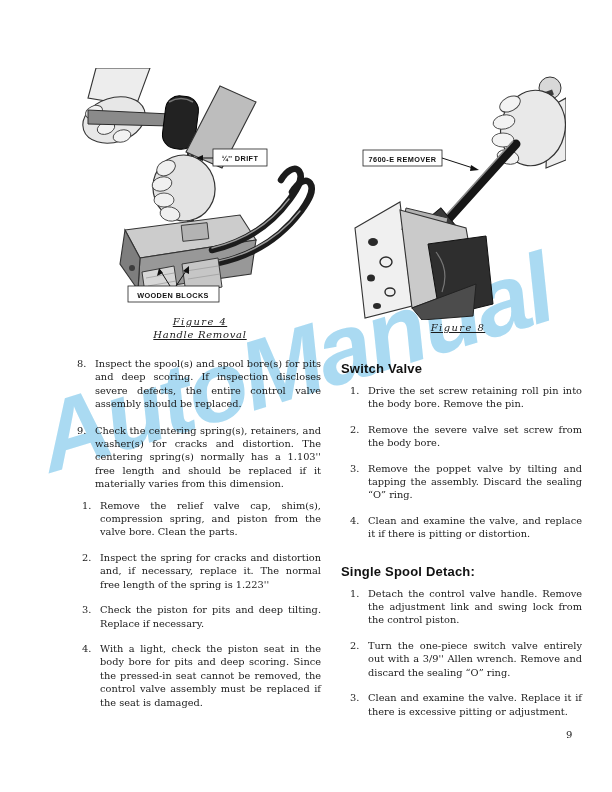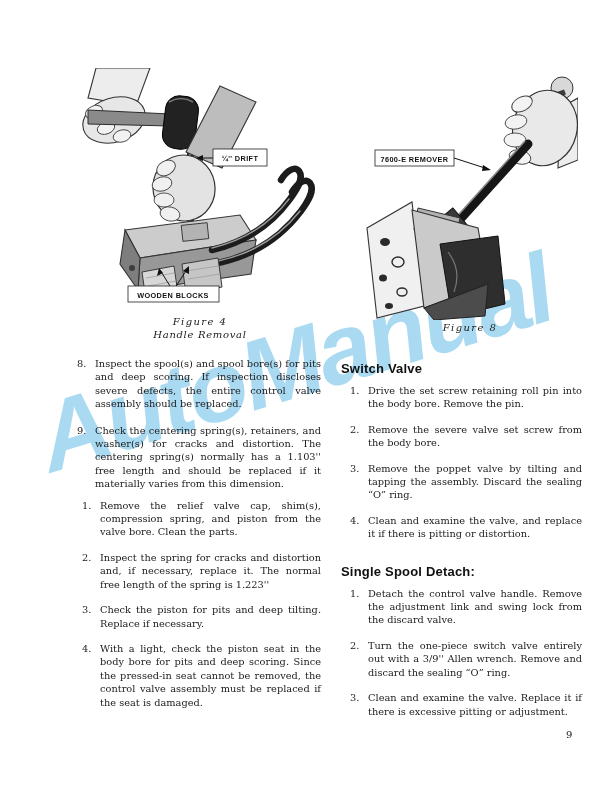--- a/index.html
+++ b/index.html
@@ -11,23 +11,23 @@
   
   .watermark{
     position:absolute;left:44px;top:384px;z-index:0;
     font-family:"Liberation Sans",sans-serif;
     font-weight:bold;font-style:italic;
     font-size:98px;letter-spacing:-3px;white-space:nowrap;
     transform:rotate(-17deg);transform-origin:0 60%;
     opacity:.95;pointer-events:none;
   }
   
-  .fig{position:absolute;z-index:1;margin:0;}
+  .fig{position:absolute;z-index:1;margin:0;text-decoration:underline;}
   .fig7{left:70px;top:68px;width:260px;}
-  .fig8{left:362px;top:68px;width:216px;}
+  .fig8{left:350px;top:68px;width:216px;}
   .fig svg{display:block;}
   figcaption{text-align:center;margin-top:2px;}
   .cap1{font-style:italic;font-size:10px;letter-spacing:1.4px;line-height:12px;}
   .cap2{font-style:italic;font-size:10px;letter-spacing:.7px;line-height:13px;}
   .figlabel{font-family:"Liberation Sans",sans-serif;font-weight:bold;font-size:7.3px;letter-spacing:.4px;fill:#111;}
   .labelbox{fill:#ffffff;stroke:#222;stroke-width:.8;}
   .arrowline{stroke:#111;stroke-width:1;fill:none;}
   
   .col{position:absolute;z-index:2;font-size:9.8px;line-height:13.4px;}
   .col-left{left:77px;top:357px;width:244px;}
@@ -224,21 +224,21 @@
       <div class="li mt12">
         <span class="num">4.</span>
         <span class="txt">Clean and examine the valve, and replace it if there is pitting or distortion.</span>
       </div>
     </div>
 
     <h3 class="head mt24">Single Spool Detach:</h3>
     <div class="sub-r">
       <div class="li mt9">
         <span class="num">1.</span>
-        <span class="txt">Detach the control valve handle. Remove the adjustment link and swing lock from the discard valve.</span>
+        <span class="txt">Detach the control valve handle. Remove the adjustment link and swing lock from the control piston.</span>
       </div>
       <div class="li mt12">
         <span class="num">2.</span>
         <span class="txt">Turn the one-piece switch valve entirely out with a 3/9'' Allen wrench. Remove and discard the sealing “O” ring.</span>
       </div>
       <div class="li mt12">
         <span class="num">3.</span>
         <span class="txt">Clean and examine the valve. Replace it if there is excessive pitting or adjustment.</span>
       </div>
     </div>

